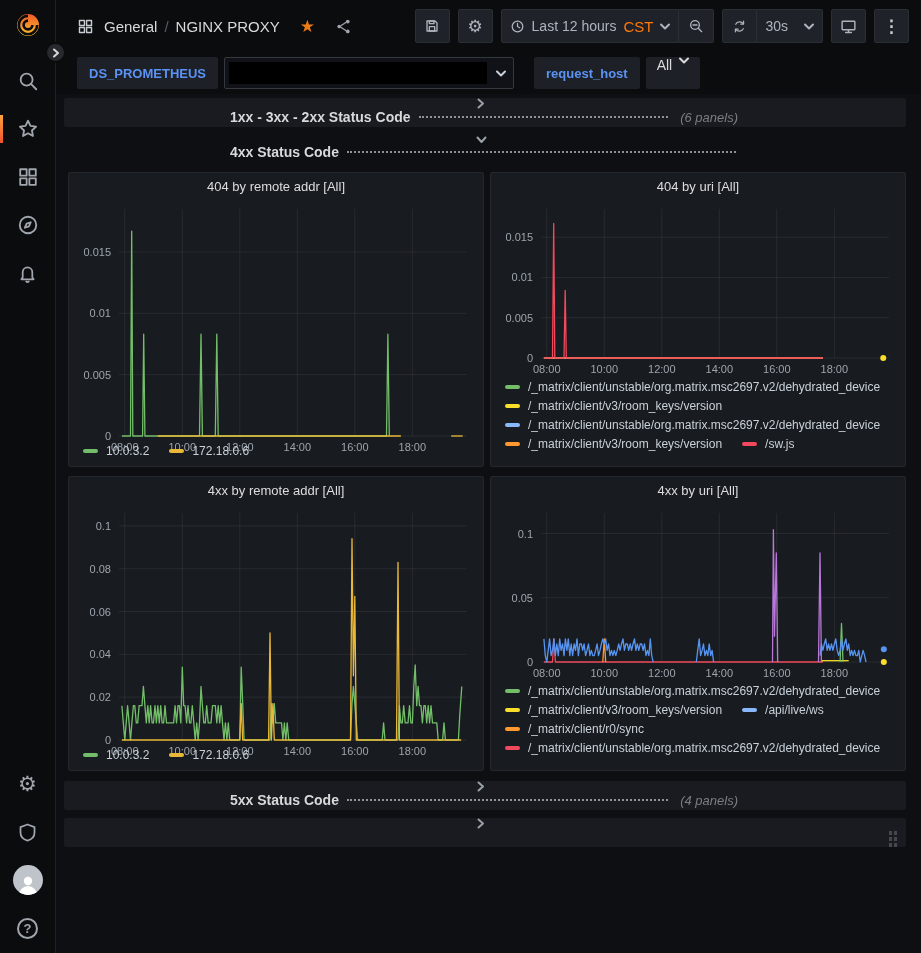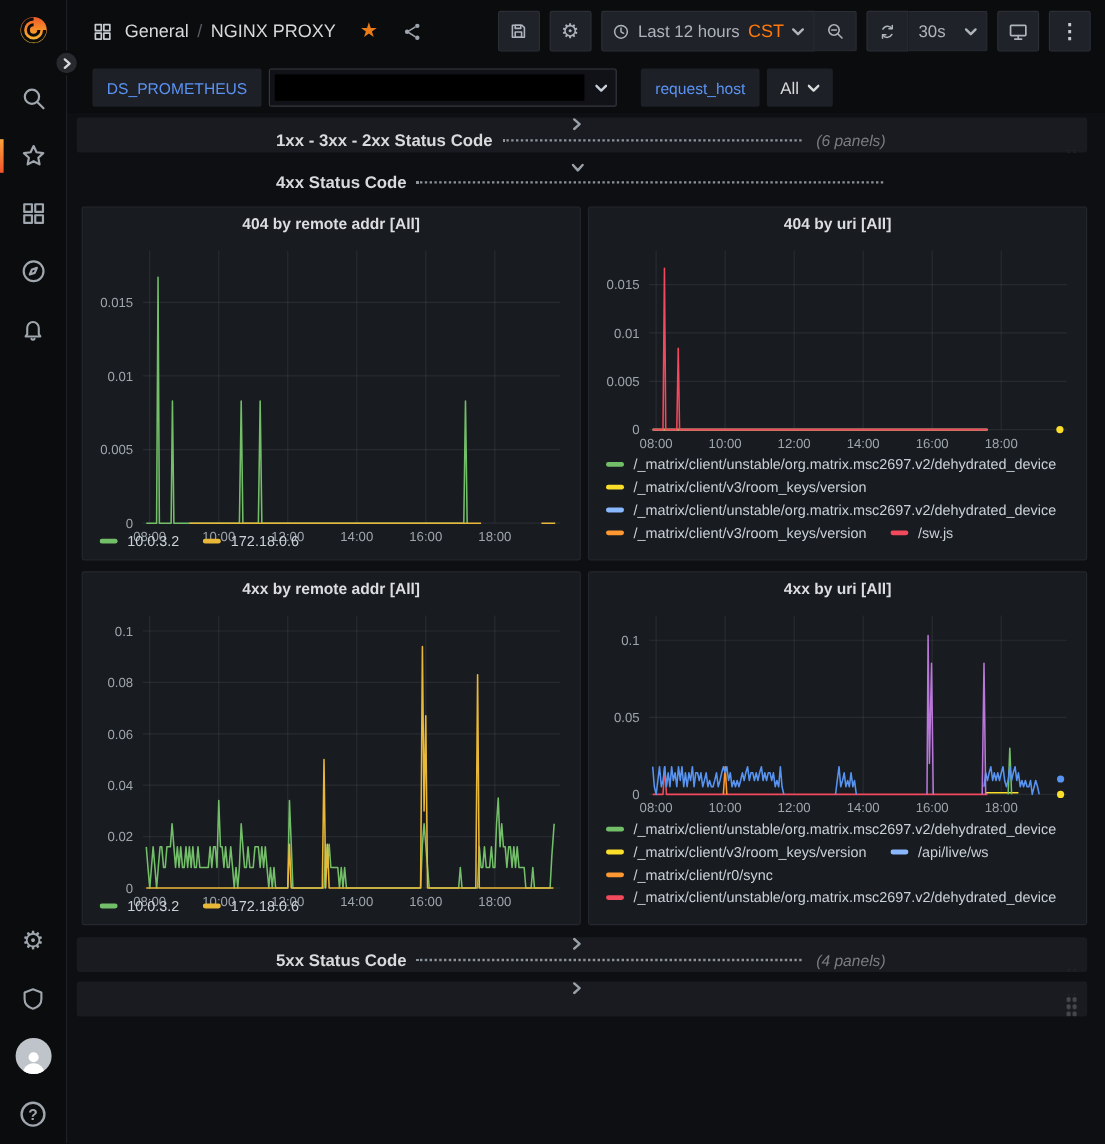--- a/index.html
+++ b/index.html
@@ -30,42 +30,42 @@
   .nav-right { margin-left:auto; display:flex; align-items:center; gap:8px; }
   .tb-btn { height:34px; min-width:35px; background:#1f2228; border:1px solid #2a2e35; border-radius:2px; display:flex; align-items:center; justify-content:center; gap:7px; color:#aeb4bc; padding:0 8px; font-size:14px; cursor:pointer; }
   .tb-group { display:flex; }
   .tb-group .tb-btn:first-child { border-radius:2px 0 0 2px; }
   .tb-group .tb-btn:last-child { border-radius:0 2px 2px 0; border-left:none;gap:16px; }
   .tz { font-size:15px; font-weight:400; color:#ff780a; }
   .kebab { font-size:17px; font-weight:700; color:#c7ccd3; }
 
   
   .submenu { height:42px; flex-shrink:0; background:#0b0c0e; display:flex; align-items:center; padding-left:21px; gap:6px; }
-  .var-label { height:32px; display:flex; align-items:center; padding:0 12px; background:#1d2026; color:#5b93f5; font-weight:400; font-size:13px; border-radius:2px; cursor:pointer; }
+  .var-label { height:32px; display:flex; align-items:center; padding:0 12px; background:#1d2026; color:#5b93f5; font-weight:700; font-size:13px; border-radius:2px; cursor:pointer; }
   .var-select { height:32px; width:290px; position:relative; background:#101217; border:1px solid #34383f; border-radius:2px; cursor:pointer; }
   .redaction { position:absolute; left:4px; top:4px; bottom:4px; right:26px; background:#000; }
   .select-chev { position:absolute; right:7px; top:12px; color:#c7d0d9; }
   .gap14 { width:8px; }
-  .all-chip { height:32px; background:#1d2026; padding:0 11px; display:flex; align-items:center; gap:7px; color:#d8d9da; font-size:14px; border-radius:2px; cursor:pointer; }
+  .all-chip { height:32px; background:#1d2026; padding:0 11px; display:flex; gap:7px; color:#d8d9da; font-size:14px; border-radius:2px; cursor:pointer; }
 
   
   .content { flex:1; overflow:hidden; padding:4px 15px 0 8px; }
   .row-header { height:29px; display:flex; align-items:center; padding:0 8px 0 6px; margin-bottom:8px; border-radius:2px; cursor:pointer;flex-direction:column; }
   .row-header.strip { background:#191b20; }
   .row-chev { display:flex; width:16px; color:#9aa0a8; flex-shrink:0; }
   .row-main { display:flex; align-items:baseline; width:508px; min-width:0; }
   .row-title { font-size:14px; font-weight:700; color:#d8d9da; white-space:nowrap; }
   .row-dots { flex:1; border-bottom:2px dotted #8d939b; margin:0 2px 0 8px; transform:translateY(-4px); min-width:20px; }
   .row-count { font-size:13px; font-style:italic; color:#7a7d83; white-space:nowrap; margin-left:10px; }
   .drag-handle { margin-left:auto; width:10px; height:21px; background-image:radial-gradient(#44474d 1.6px, transparent 1.7px); background-size:5px 6px; background-position:0 1px; cursor:grab; }
 
   .panel-grid { display:grid; grid-template-columns:1fr 1fr; gap:9px 6px; margin:2px 0 10px 4px; }
   .panel { height:295px; background:#181b1f; border:1px solid #24272d; border-radius:2px; display:flex; flex-direction:column; min-width:0; overflow:hidden; }
   .panel-header { height:26px; flex-shrink:0; display:flex; align-items:center; justify-content:center; cursor:pointer; }
-  .panel-title { font-size:13px; font-weight:700; color:#dcdde0; }
+  .panel-title { font-size:13px; font-weight:400; color:#dcdde0; }
   .chart { flex:1; min-height:0; margin:0 4px; cursor:crosshair; }
   .chart svg { display:block; }
   .chart text.tick { fill:#9da5ad; font-size:11px; font-family:"Liberation Sans","DejaVu Sans",sans-serif; }
   .legend { display:flex; flex-wrap:wrap; align-content:flex-start; column-gap:20px; row-gap:5px; padding:2px 8px 8px 14px; overflow:hidden; flex-shrink:0; }
   .legend.multi { height:88px; }
   .legend-item { display:flex; align-items:center; max-width:100%; overflow:hidden; cursor:pointer; }
   .swatch { width:15px; height:4px; border-radius:2px; margin-right:8px; flex-shrink:0; }
   .legend-label { font-size:12px; color:#c9d1d9; white-space:nowrap; }
 
   .icon { display:flex; }

